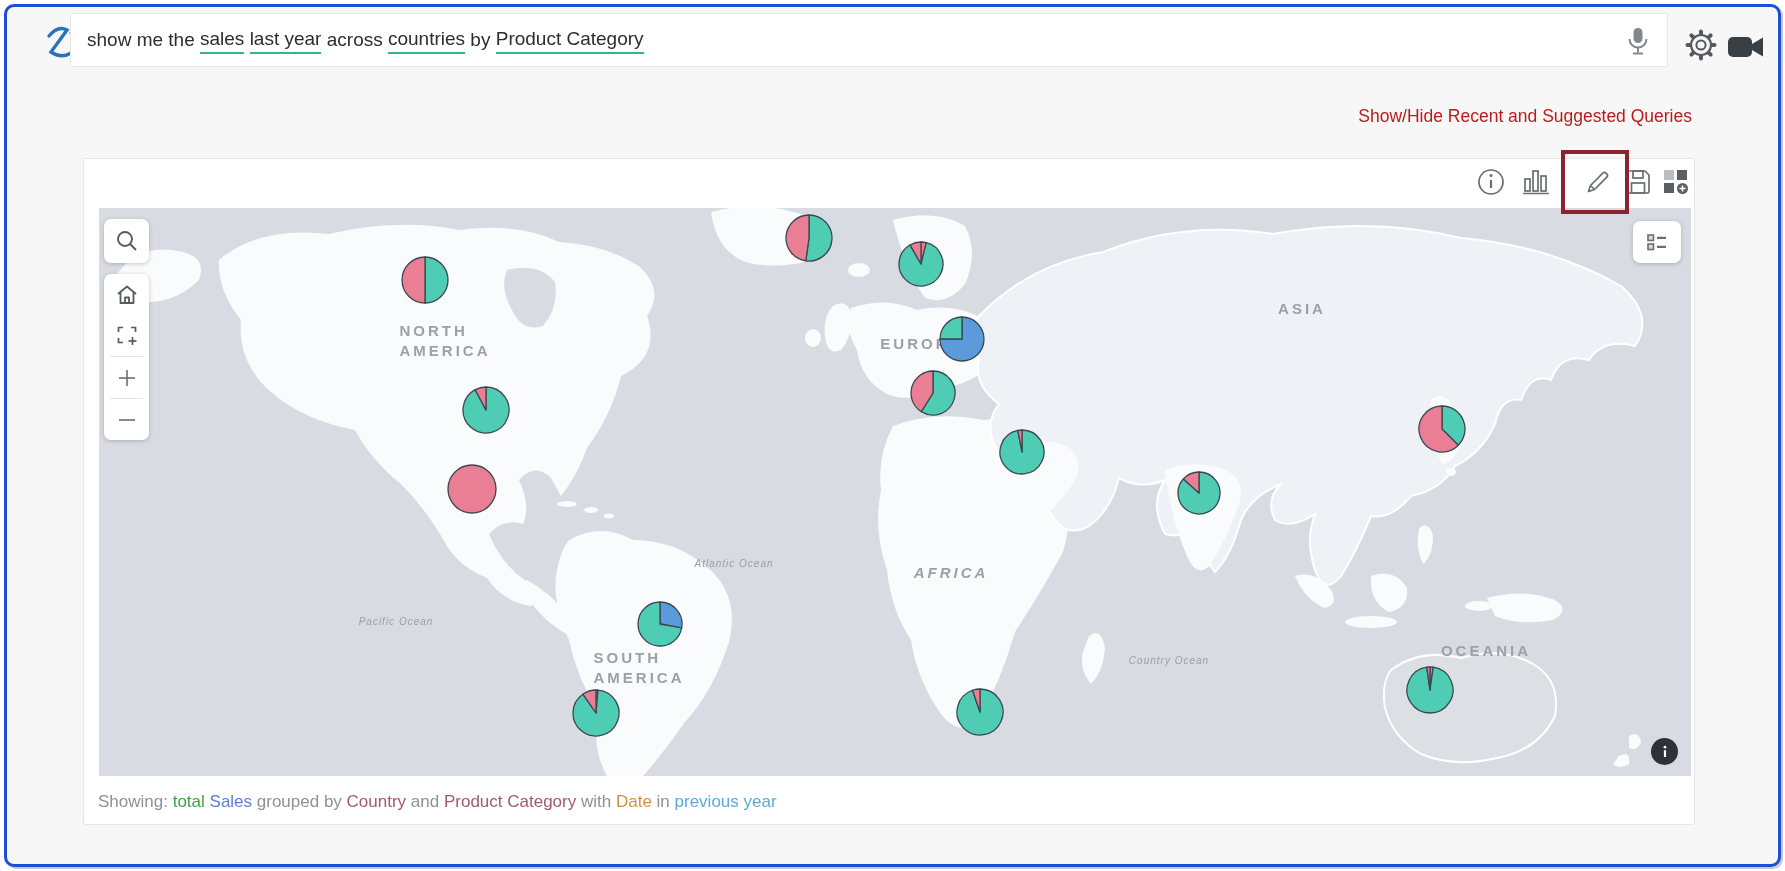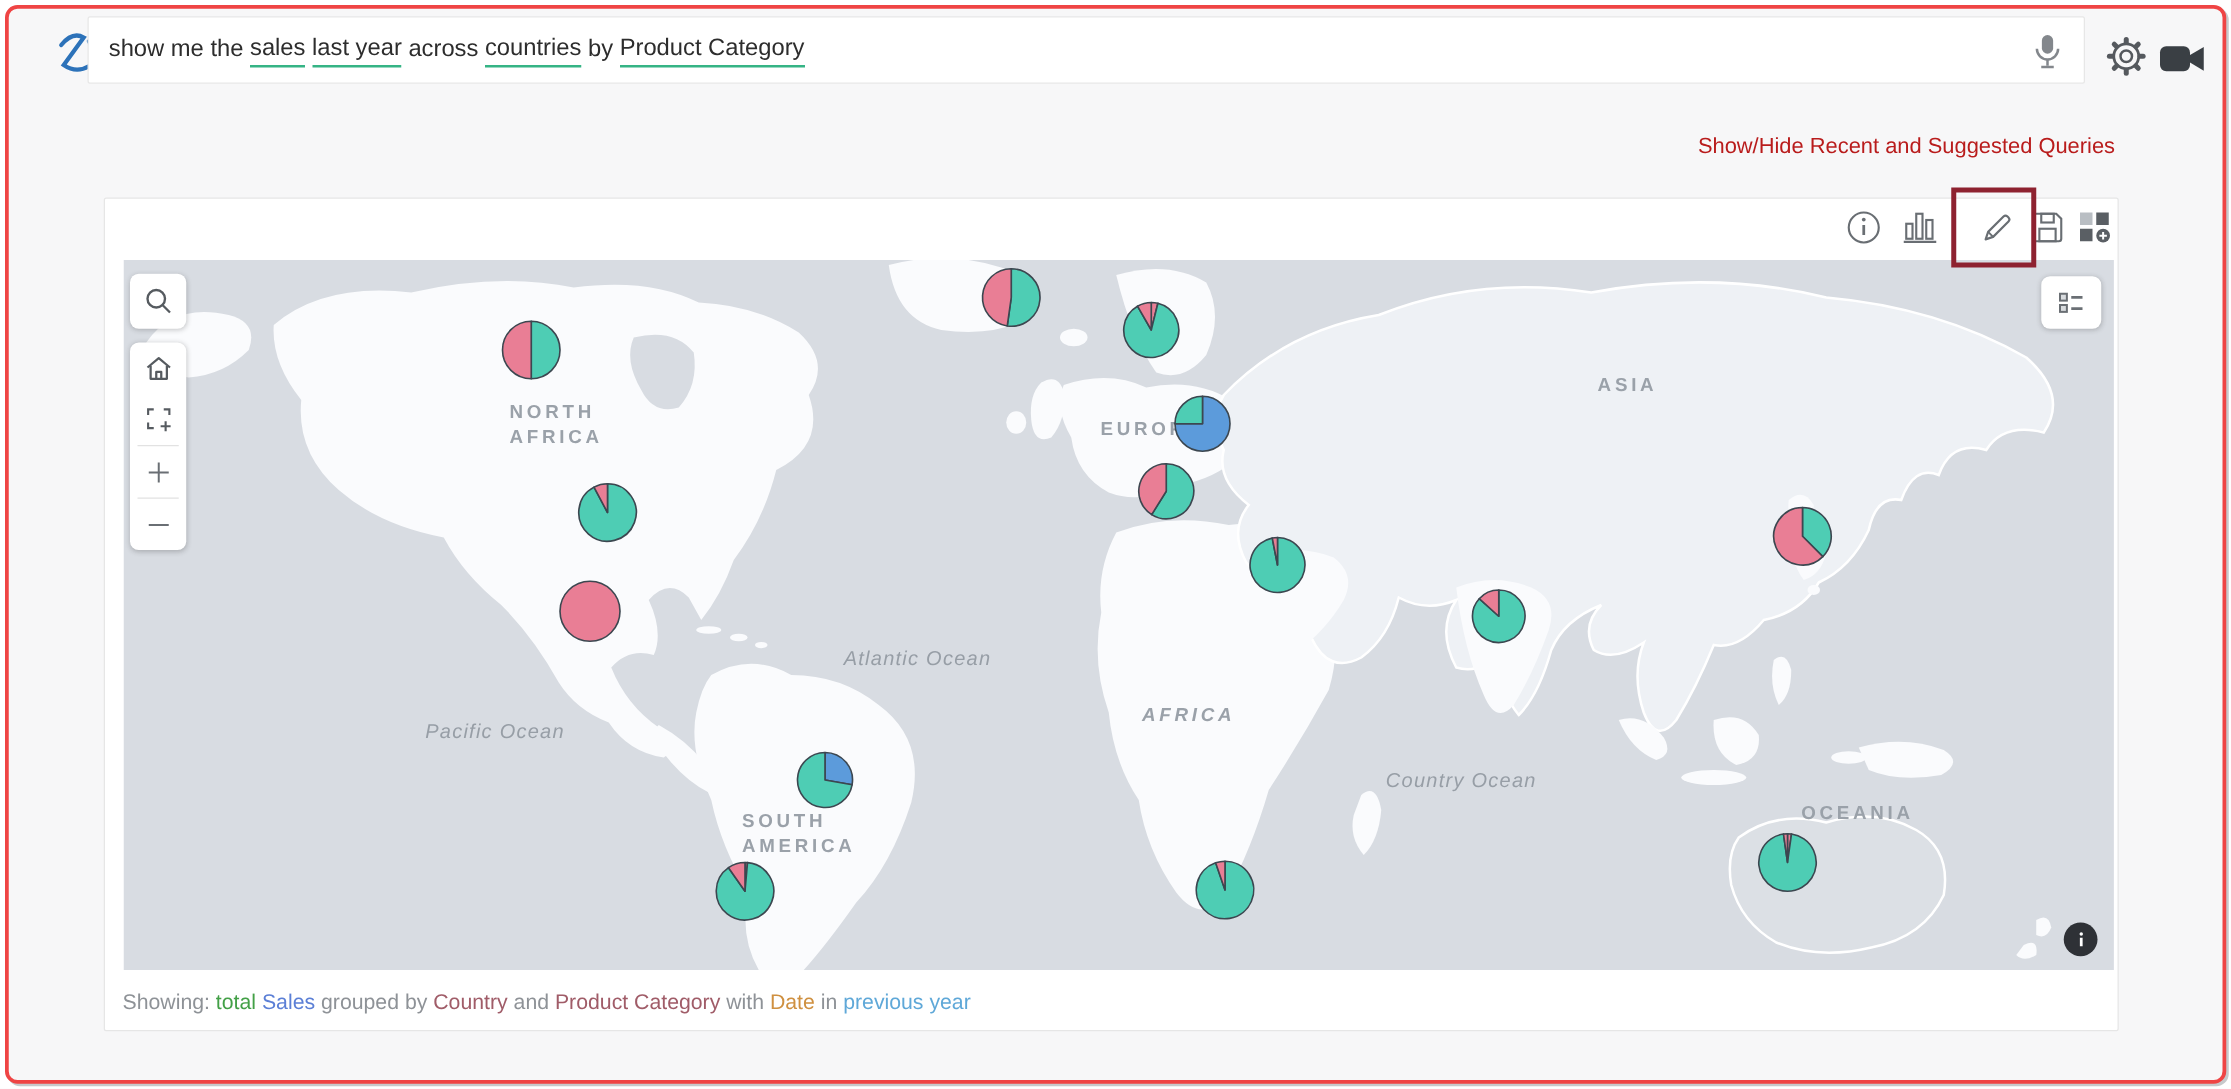--- a/index.html
+++ b/index.html
@@ -1,18 +1,18 @@
 <!DOCTYPE html>
 <html><head>
 <meta charset="utf-8">
 <style>
   * { margin:0; padding:0; box-sizing:border-box; }
   html,body { width:1785px; height:871px; background:#ffffff; font-family:"Liberation Sans", sans-serif; }
   .frame { position:absolute; left:4px; top:4px; width:1777px; height:863px;
-           border:3px solid #ef4444; border-radius:10px; background:#f7f7f8; overflow:hidden;
+           border:3px solid #1d4ed8; border-radius:10px; background:#f7f7f8; overflow:hidden;
            box-shadow:2px 2px 0 rgba(130,135,140,.45); }
 
   
   .zia-logo { position:absolute; left:36px; top:14px; width:46px; height:42px; }
   .searchbox { position:absolute; left:63px; top:6px; width:1598px; height:54px; background:#fff;
                border:1px solid #e7e7e7; border-radius:2px; }
   .query { position:absolute; left:16px; top:0; height:54px; display:flex; align-items:center;
            font-size:19px; color:#2d2d2d; white-space:pre; }
   .query .tok { padding-bottom:2px; }
   .query .tok.u { border-bottom:2px solid #35b485; }
@@ -29,21 +29,21 @@
   .ti-info { left:1392px; } .ti-chart { left:1437px; } .ti-edit { left:1499px; }
   .ti-save { left:1539px; } .ti-grid { left:1577px; }
   .highlight-box { position:absolute; left:1477px; top:-9px; width:68px; height:64px;
                    border:4px solid #8e2230; background:transparent; z-index:50; }
 
   
   .map { position:absolute; left:15px; top:49px; width:1592px; height:568px; background:#d8dce2; overflow:hidden; }
   .map svg.world { position:absolute; left:0; top:0; }
   .map-label { position:absolute; transform:translate(-50%,-50%); z-index:5;
                color:#9aa1a9; font-weight:bold; font-size:15px; letter-spacing:3px; white-space:pre-line; line-height:1.35; }
-  .map-label.ocean { font-style:italic; font-weight:normal; letter-spacing:1px; font-size:16px; color:#979ea6; }
+  .map-label.ocean { font-style:italic; font-weight:normal; letter-spacing:1px; font-size:10px; color:#979ea6;margin-top:36px; }
   .pie { position:absolute; z-index:10; cursor:pointer; }
 
   .map-btn { position:absolute; background:#fff; border-radius:7px; z-index:20; cursor:pointer;
              box-shadow:0 1px 4px rgba(40,40,40,.25); display:flex; align-items:center; justify-content:center; }
   .search-btn { left:5px; top:11px; width:45px; height:44px; }
   .zoom-stack { position:absolute; left:5px; top:66px; width:45px; height:166px; background:#fff; border-radius:7px;
                 z-index:20; box-shadow:0 1px 4px rgba(40,40,40,.25); display:flex; flex-direction:column; align-items:center; }
   .zoom-stack .zbtn { width:45px; height:41px; display:flex; align-items:center; justify-content:center; cursor:pointer; }
   .zoom-stack .zdiv { width:33px; height:0; border-top:1px solid #e2e2e2; }
   .legend-btn { left:1534px; top:13px; width:48px; height:42px; }
@@ -224,21 +224,21 @@
           </g>
         </svg>
       </div>
       <div class="map-info">
         <svg width="16" height="16" viewBox="0 0 16 16">
           <circle cx="8" cy="3.2" r="1.4" fill="#fff"></circle>
           <line x1="8" y1="6.2" x2="8" y2="13" stroke="#fff" stroke-width="2.2"></line>
         </svg>
       </div>
     <div class="map-label" style="left: 346px; top: 133px;">NORTH
-AFRICA</div>
+AMERICA</div>
         <div class="map-label" style="left: 822px; top: 136px;">EUROPE</div>
         <div class="map-label" style="left: 1203px; top: 101px;">ASIA</div>
         <div class="map-label" style="left: 852px; top: 365px; font-style: italic;">AFRICA</div>
         <div class="map-label" style="left: 540px; top: 460px;">SOUTH
 AMERICA</div>
         <div class="map-label" style="left: 1387px; top: 443px;">OCEANIA</div>
         <div class="map-label ocean" style="left: 635px; top: 320px;">Atlantic Ocean</div>
         <div class="map-label ocean" style="left: 297px; top: 378px;">Pacific Ocean</div>
         <div class="map-label ocean" style="left: 1070px; top: 417px;">Country Ocean</div>
         <div class="pie" style="left: 301px; top: 47px;"><svg width="50" height="50" viewBox="-25 -25 50 50">

